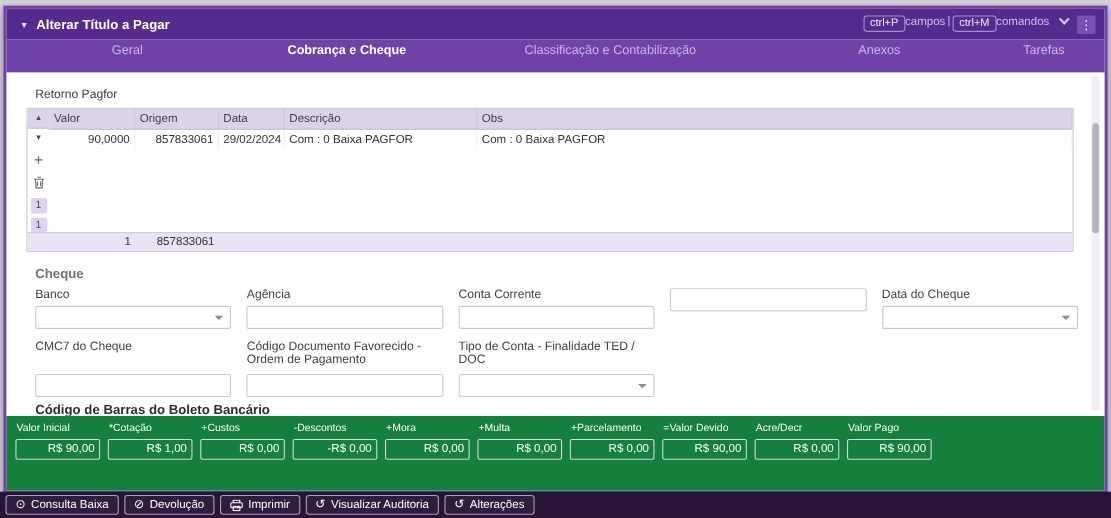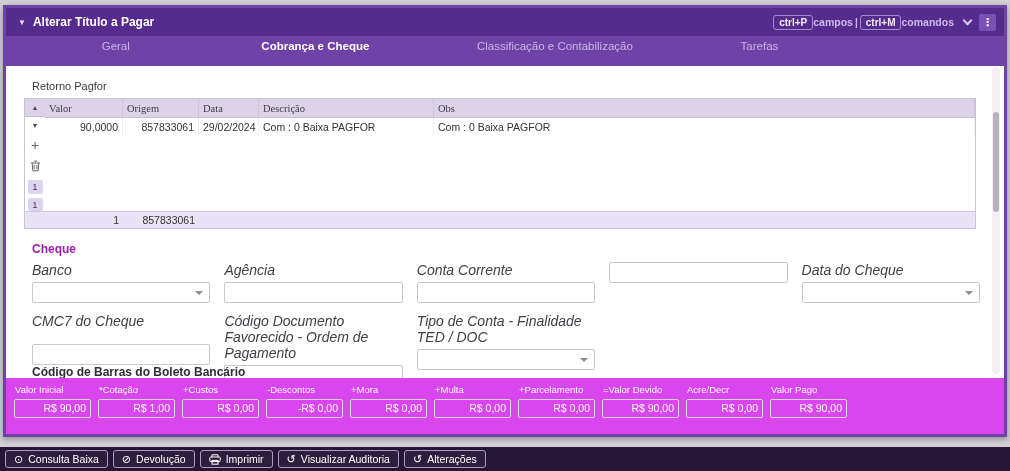--- a/index.html
+++ b/index.html
@@ -15,21 +15,21 @@
   .window {
     position: absolute; left: 3px; top: 5px; width: 1004px;
     border: 3px solid #6f42a7; background: #fff;
     box-shadow: 0 2px 6px rgba(0,0,0,.35);
   }
 
   
   .titlebar { height: 28px; background: #562b8e; display: flex; align-items: center; padding: 0 8px; color: #fff; }
   .caret { font-size: 8px; margin: 0 7px 0 4px; color: #e8def6; cursor: default; }
   .title { font-size: 12px; font-weight: bold; }
-  .tright { margin-left: auto; display: flex; align-items: center; gap: 0; font-weight: bold; }
+  .tright { margin-left: auto; display: flex; align-items: flex-start; gap: 0; }
   .kbd { border: 1px solid #a78ccd; border-radius: 3px; padding: 1px 5px; font-size: 10px; color: #f3edfb; }
   .kbd-label { font-size: 10.5px; color: #cdbbe8; }
   .sep { color: #cdbbe8; font-size: 10px; margin: 0 2px; }
   .chev { width: 7px; height: 7px; border-right: 2px solid #d5c6ee; border-bottom: 2px solid #d5c6ee; transform: rotate(45deg); margin: 0 8px 3px 10px; }
   .menu-btn { width: 17px; height: 17px; background: #7b50b5; border-radius: 2px; color: #fff; display: flex; align-items: center; justify-content: center; font-size: 11px; cursor: default; }
 
   
   .tabbar { height: 30px; background: #6f42a7; display: flex; color: #c9b5e6; }
   .tab { display: flex; align-items: center; justify-content: center; font-size: 11.5px; cursor: default; }
   .tab .tlbl { padding: 8px 12px 15px; border-bottom: 3px solid transparent; }
@@ -44,46 +44,46 @@
   .grid { position: absolute; left: 18px; top: 32px; width: 952px; height: 131px; border: 1px solid #c8c5d2; display: flex; flex-direction: column; background: #fff; }
   .grid-top { flex: 1; display: flex; min-height: 0; }
   .gutter { width: 20px; display: flex; flex-direction: column; align-items: center; }
   .g-head { height: 19px; width: 100%; background: #dcd3e9; border-bottom: 1px solid #c6bedb; display: flex; align-items: center; justify-content: center; font-size: 7px; color: #4a4a52; }
   .g-ind { height: 18px; font-size: 7px; color: #4a4a52; display: flex; align-items: center; }
   .g-plus { height: 22px; font-size: 14px; color: #666; display: flex; align-items: center; cursor: default; }
   .g-trash { height: 22px; display: flex; align-items: center; cursor: default; }
   .g-chip { width: 15px; height: 14px; background: #ded3f0; color: #4a4456; font-size: 9.5px; display: flex; align-items: center; justify-content: center; margin-top: 4px; border-radius: 2px; cursor: default; }
   .gtable { flex: 1; display: flex; flex-direction: column; min-width: 0; }
   .ghead { height: 19px; background: #dcd3e9; border-bottom: 1px solid #c6bedb; display: flex; font-size: 10.5px; color: #3e3e46; }
-  .ghead > div { padding: 0 4px; display: flex; align-items: center; border-right: 1px solid #cdc5de; font-family: Liberation Serif, serif; }
+  .ghead > div { padding: 0 4px; display: flex; align-items: center; border-right: 1px solid #cdc5de; }
   .c-valor { width: 78px; } .c-origem { width: 76px; text-align: center; } .c-data { width: 60px; } .c-desc { width: 175px; } .c-obs { flex: 1; }
   .grow-data { height: 18px; display: flex; font-size: 10.5px; color: #333; }
   .grow-data > div { padding: 0 4px; line-height: 18px; border-right: 1px solid #f0eef5; white-space: nowrap; overflow: hidden; }
   .num { text-align: right; }
   .gfill { flex: 1; }
   .gsummary { height: 17px; background: #eae3f5; border-top: 1px solid #cfc7e0; display: flex; font-size: 10.5px; color: #333; }
   .gsummary .gut { width: 20px; }
   .gsummary > div { padding: 0 4px; line-height: 16px; }
 
   
   .vscroll { position: absolute; right: 4px; top: 2px; width: 8px; height: 306px; background: #f2f0f5; border-radius: 4px; }
   .vthumb { position: absolute; left: 1px; top: 44px; width: 6px; height: 100px; background: #b6b2bf; border-radius: 3px; }
 
   
-  .cheque-title { position: absolute; left: 26px; top: 176px; font-size: 12px; font-weight: bold; color: #a21caf; }
+  .cheque-title { position: absolute; left: 26px; top: 176px; font-size: 12px; font-weight: bold; color: #737373; }
   .form { position: absolute; left: 26px; top: 196px; width: 948px; display: grid; grid-template-columns: repeat(5, 1fr); column-gap: 14px; row-gap: 10px; }
-  .flabel { font-size: 14px; color: #3f3f46; margin-bottom: 4px; font-style: italic; }
+  .flabel { font-size: 11px; color: #3f3f46; margin-bottom: 4px; }
   .row2 .flabel { min-height: 27px; }
   .inputwrap { position: relative; }
   .tinput { width: 100%; height: 21px; border: 1px solid #c9c8cf; border-radius: 2px; background: #fff; font: 11px "Liberation Sans", sans-serif; padding: 0 5px; color: #333; outline: none; }
   .selectwrap::after { content: ""; position: absolute; right: 7px; top: 9px; border: 4px solid transparent; border-top: 4px solid #8a8a92; pointer-events: none; }
   .barcode-title { position: absolute; left: 26px; top: 299px; font-size: 12px; font-weight: bold; color: #2e2e34; }
 
   
-  .totals { height: 56px; background: #d946ef; display: flex; gap: 7px; padding: 6px 0 0 8px; overflow: hidden; }
+  .totals { height: 68px; background: #15803d; display: flex; gap: 7px; padding: 6px 0 0 8px; overflow: hidden; }
   .total { width: 77px; flex: 0 0 auto; }
   .tl { font-size: 9.5px; color: #fff; margin: 0 0 4px 1px; white-space: nowrap; }
   .tv { height: 19px; border: 1px solid #d8d4e0; border-radius: 2px; color: #fff; font-size: 10.5px; line-height: 17px; text-align: right; padding: 0 4px; white-space: nowrap; }
 
   
   .footer { position: absolute; left: 0; bottom: 0; width: 1010px; height: 24px; background: #261536; display: flex; align-items: center; gap: 5px; padding-left: 5px; }
   .fbtn { height: 18px; display: inline-flex; align-items: center; gap: 5px; padding: 0 8px; border: 1px solid #ab9dbf; border-radius: 3px; background: rgba(255,255,255,.04); color: #fff; font-size: 10.5px; font-family: inherit; cursor: default; }
   .ficon { font-size: 11px; line-height: 1; display: inline-flex; align-items: center; }
 </style>
 </head>
@@ -107,20 +107,23 @@
 
   <div class="tabbar">
     <div class="tab" style="width:22%">
         <span class="tlbl">Geral</span>
       </div>
     <div class="tab active" style="width:18%">
         <span class="tlbl">Cobrança e Cheque</span>
       </div>
     <div class="tab" style="width:30%">
         <span class="tlbl">Classificação e Contabilização</span>
+      </div>
+    <div class="tab" style="width:19%">
+        <span class="tlbl">Anexos</span>
       </div>
     <div class="tab" style="width:11%">
         <span class="tlbl">Tarefas</span>
       </div>
   </div>
 
   <div class="content">
     <div class="section-label">Retorno Pagfor</div>
 
     <div class="grid">

